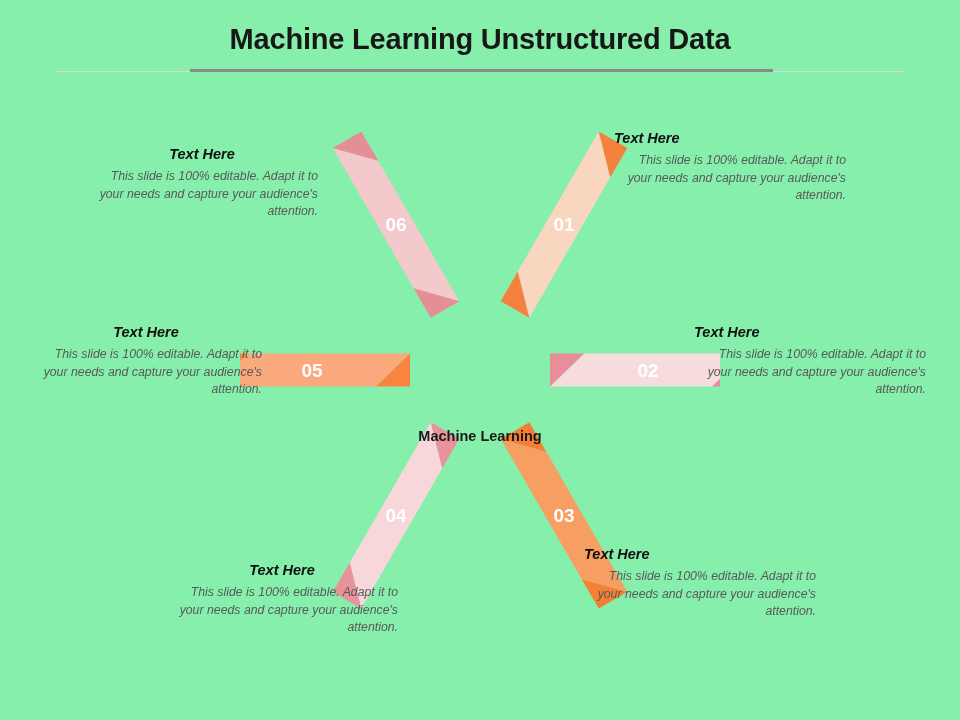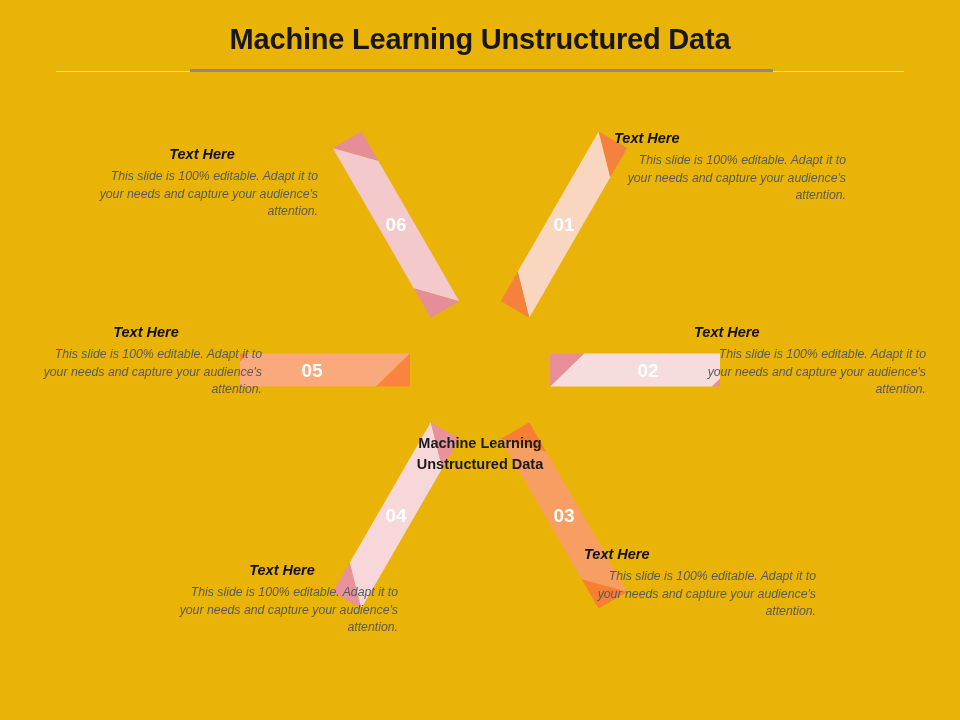--- a/index.html
+++ b/index.html
@@ -11,21 +11,21 @@
     height: 720px;
     background: #ffffff;
     font-family: "Liberation Sans", sans-serif;
     overflow: hidden;
     position: relative;
   }
 
   .slide {
     position: absolute;
     inset: 0;
-    background: #eab308;
+    background: #86efac;
   }
 
   
   .title {
     position: absolute;
     top: 24px;
     left: 0;
     width: 960px;
     text-align: center;
     font-size: 29px;
@@ -65,21 +65,21 @@
     position: absolute;
     left: 240px;
     top: 44px;
     width: 480px;
     height: 480px;
   }
 
   .center-label {
     position: absolute;
     left: 380px;
-    top: 347px;
+    top: 340px;
     width: 200px;
     text-align: center;
     font-size: 14.5px;
     font-weight: 700;
     color: #1a1a1a;
     line-height: 1.45;
   }
 
   
   .tb {
@@ -173,21 +173,20 @@
             <polygon points="-64,-16.5 98,-16.5 64,16.5 -98,16.5" fill="#F3C9CC"></polygon>
             <polygon points="-64,-16.5 -98,16.5 -98,-16.5" fill="#E68E97"></polygon>
             <polygon points="98,-16.5 98,16.5 64,16.5" fill="#E68E97"></polygon>
             <text class="num" x="0" y="0" text-anchor="middle" dominant-baseline="central" transform="rotate(-240)">06</text>
           </g>
         </g>
     </svg>
 
     <div class="center-label">
       <div>Machine Learning</div>
-      <div>Unstructured Data</div>
     </div>
 
     <div class="tb right tb-01">
       <div class="h">Text Here</div>
       <div class="p">This slide is 100% editable.  Adapt it to your needs and capture your audience's attention.</div>
     </div>
 
     <div class="tb right tb-02">
       <div class="h">Text Here</div>
       <div class="p">This slide is 100% editable.  Adapt it to your needs and capture your audience's attention.</div>

